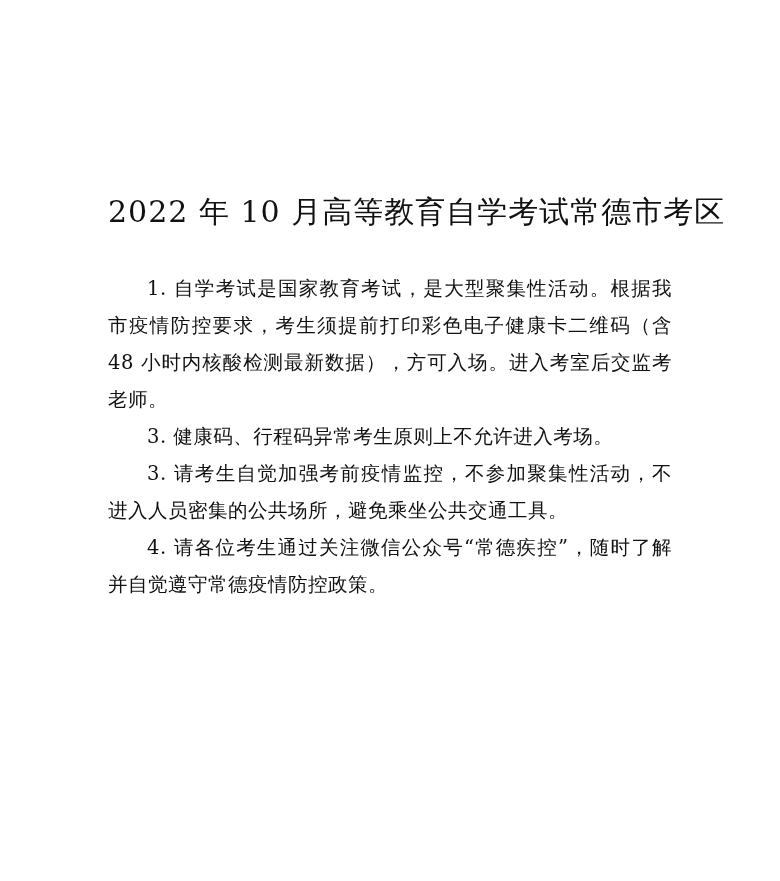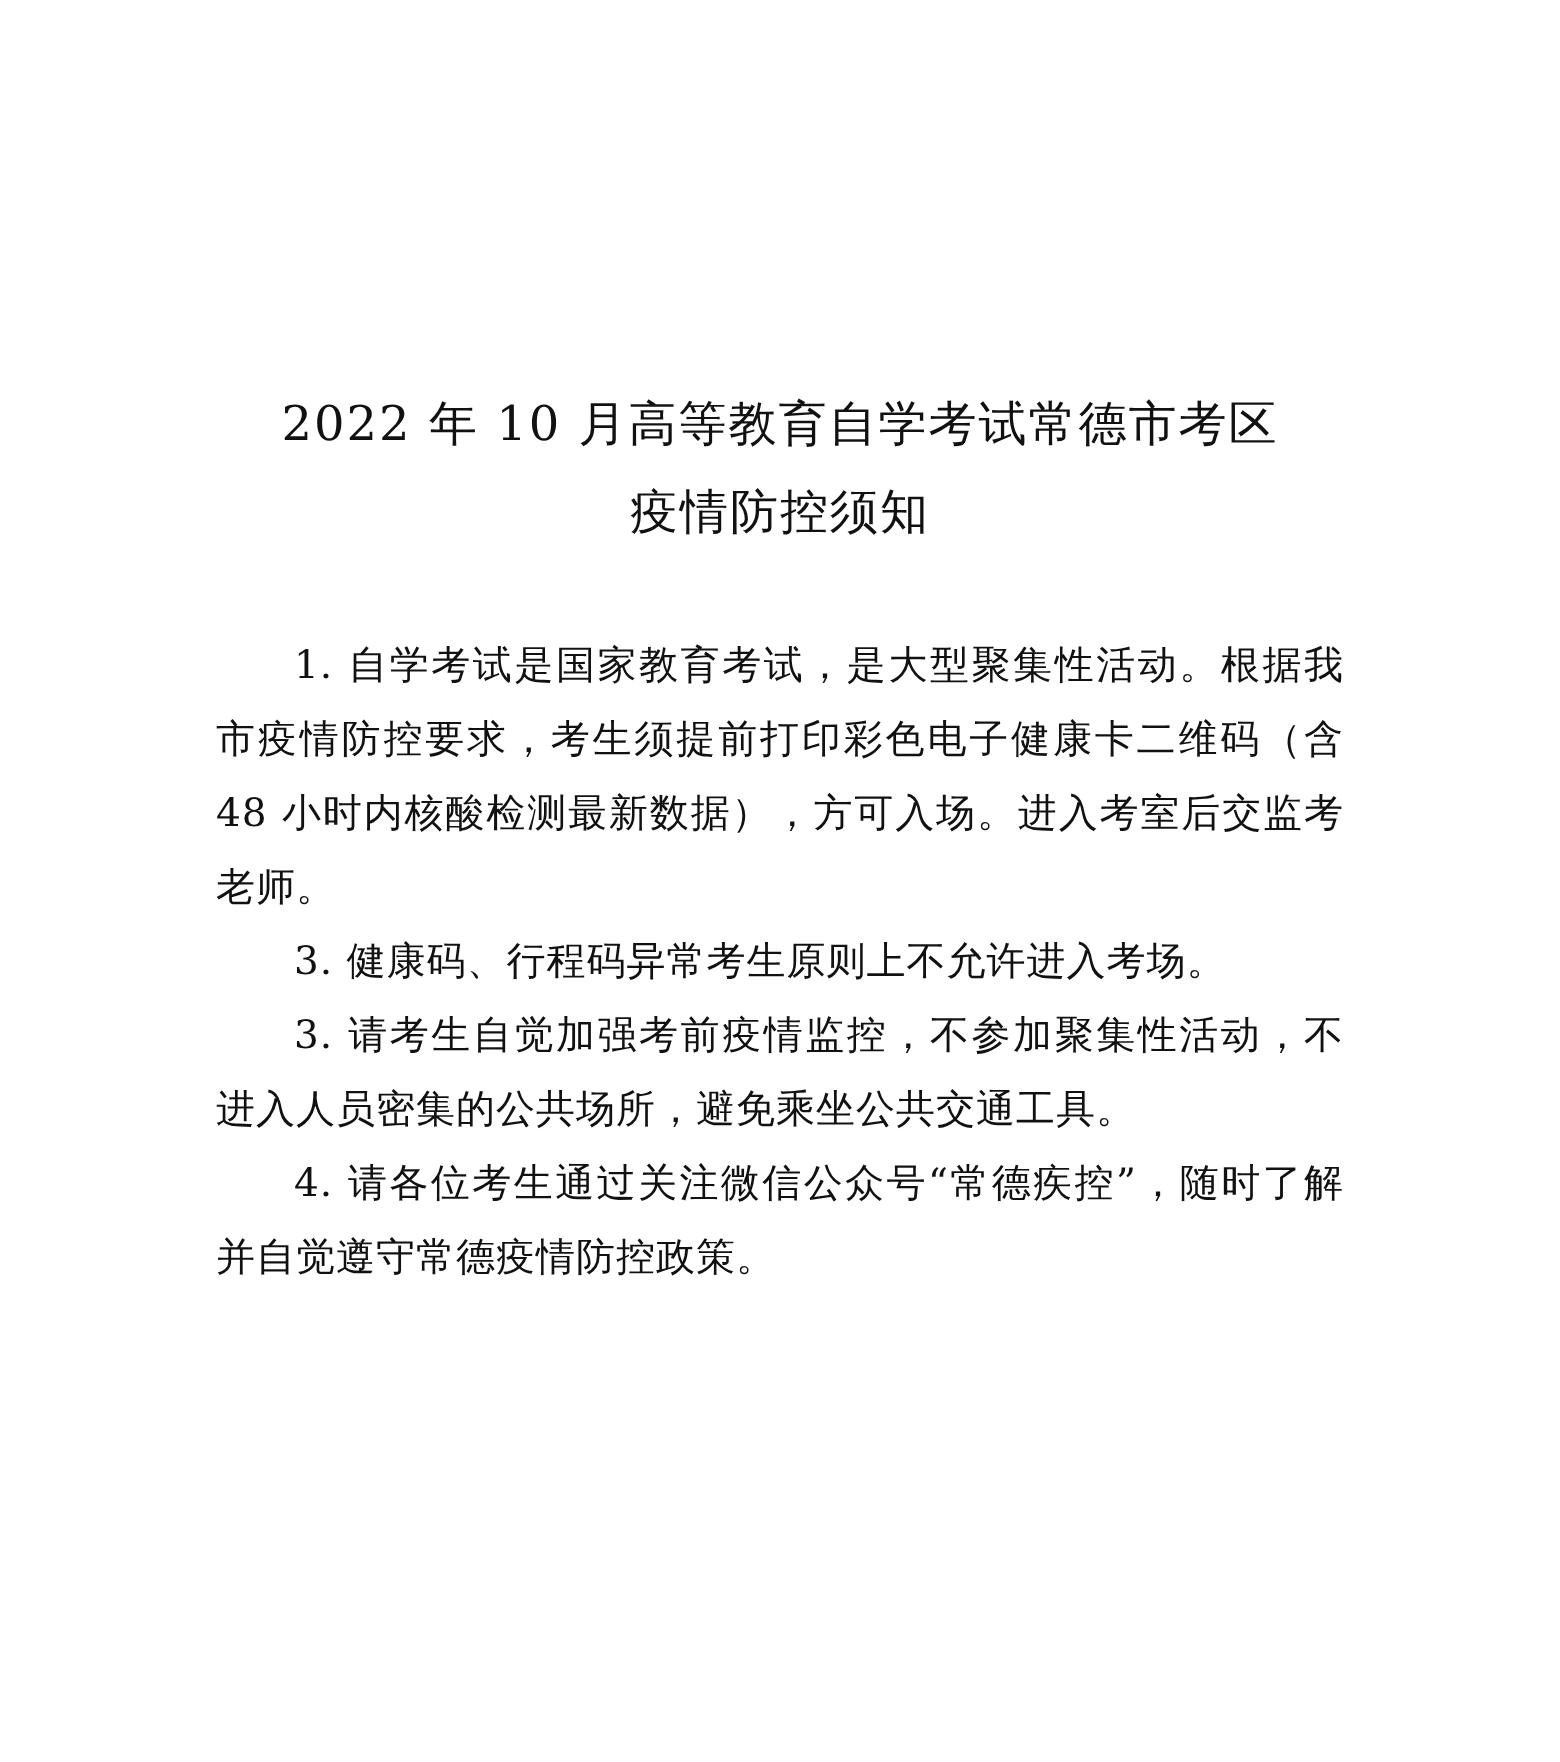--- a/index.html
+++ b/index.html
@@ -17,21 +17,21 @@
   .page {
     position: relative;
     width: 780px;
     height: 881px;
     box-sizing: border-box;
     padding: 0 108px;
   }
   .title {
     margin-top: 190px;
     text-align: center;
-    font-size: 24px;
+    font-size: 30px;
     line-height: 44px;
     letter-spacing: 1px;
     font-family: "DejaVu Serif", "Liberation Serif", serif;
     color: #111;
   }
   .title-line {
     display: block;
     white-space: nowrap;
   }
   .body-block {
@@ -48,21 +48,20 @@
     color: #111;
   }
 </style>
 </head>
 <body>
 
 <div class="page">
 
   <div class="title">
     <span class="title-line">2022 年 10 月高等教育自学考试常德市考区</span>
-    <span class="title-line">疫情防控须知</span>
   </div>
 
   <div class="body-block">
     <p class="para">1. 自学考试是国家教育考试，是大型聚集性活动。根据我市疫情防控要求，考生须提前打印彩色电子健康卡二维码（含 48 小时内核酸检测最新数据），方可入场。进入考室后交监考老师。</p>
     <p class="para">3. 健康码、行程码异常考生原则上不允许进入考场。</p>
     <p class="para">3. 请考生自觉加强考前疫情监控，不参加聚集性活动，不进入人员密集的公共场所，避免乘坐公共交通工具。</p>
     <p class="para">4. 请各位考生通过关注微信公众号“常德疾控”，随时了解并自觉遵守常德疫情防控政策。</p>
   </div>
 
 </div>

